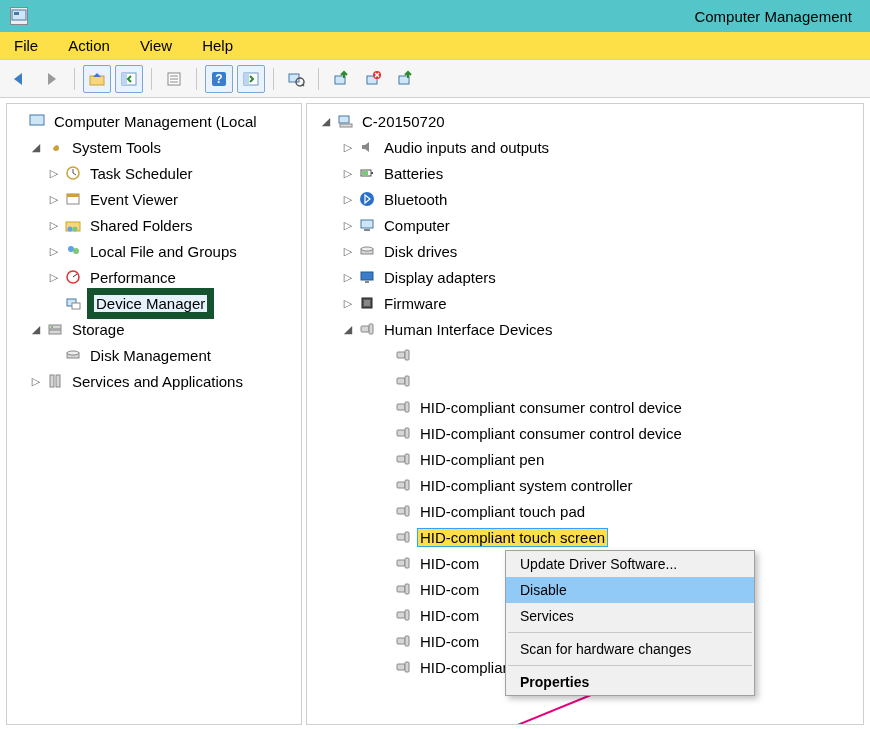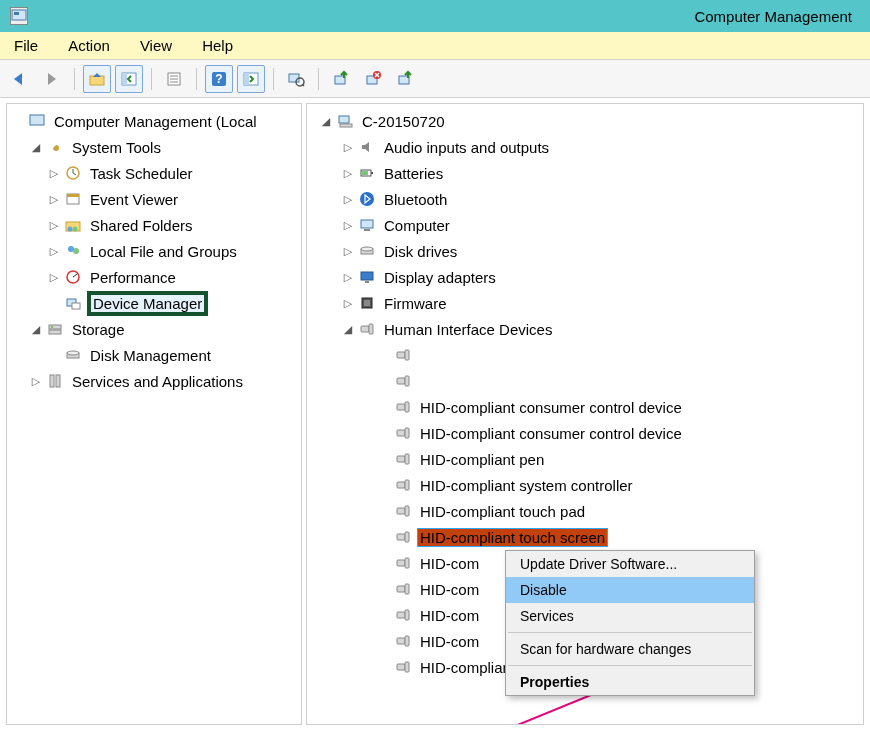--- a/index.html
+++ b/index.html
@@ -28,21 +28,21 @@
     margin-right: 8px;
   }
   .titlebar .title {
     flex: 1;
     text-align: right;
     font-size: 15px;
     color: #000000;
     padding-right: 8px;
   }
   .menubar {
-    background: #fef9c3;
+    background: #fde047;
     height: 28px;
     display: flex;
     align-items: center;
     padding: 0 8px;
     gap: 18px;
     border-bottom: 1px solid #d0d0d0;
     font-size: 15px;
   }
   .menubar .menu-item {
     padding: 2px 6px;
@@ -116,27 +116,27 @@
     width: 20px; height: 18px;
     margin-right: 4px;
     display:flex; align-items:center; justify-content:center;
     flex: 0 0 20px;
   }
   .tree-row .label {
     padding: 1px 3px;
     cursor: default;
   }
   .tree-row.selected .label {
-    border: 4px solid #14532d;
+    border: 7px solid #14532d;
     background: #e5f1fb;
     padding: 0 2px;
   }
   .tree-row.highlighted .label {
     border: 1px solid #2fa5f5;
-    background: #c2410c;
+    background: #fde047;
     padding: 0 2px;
     color:#000;
   }
   .ctx-menu {
     position: absolute;
     left: 505px;
     top: 550px;
     width: 250px;
     background: #f0f0f0;
     border: 1px solid #a0a0a0;

